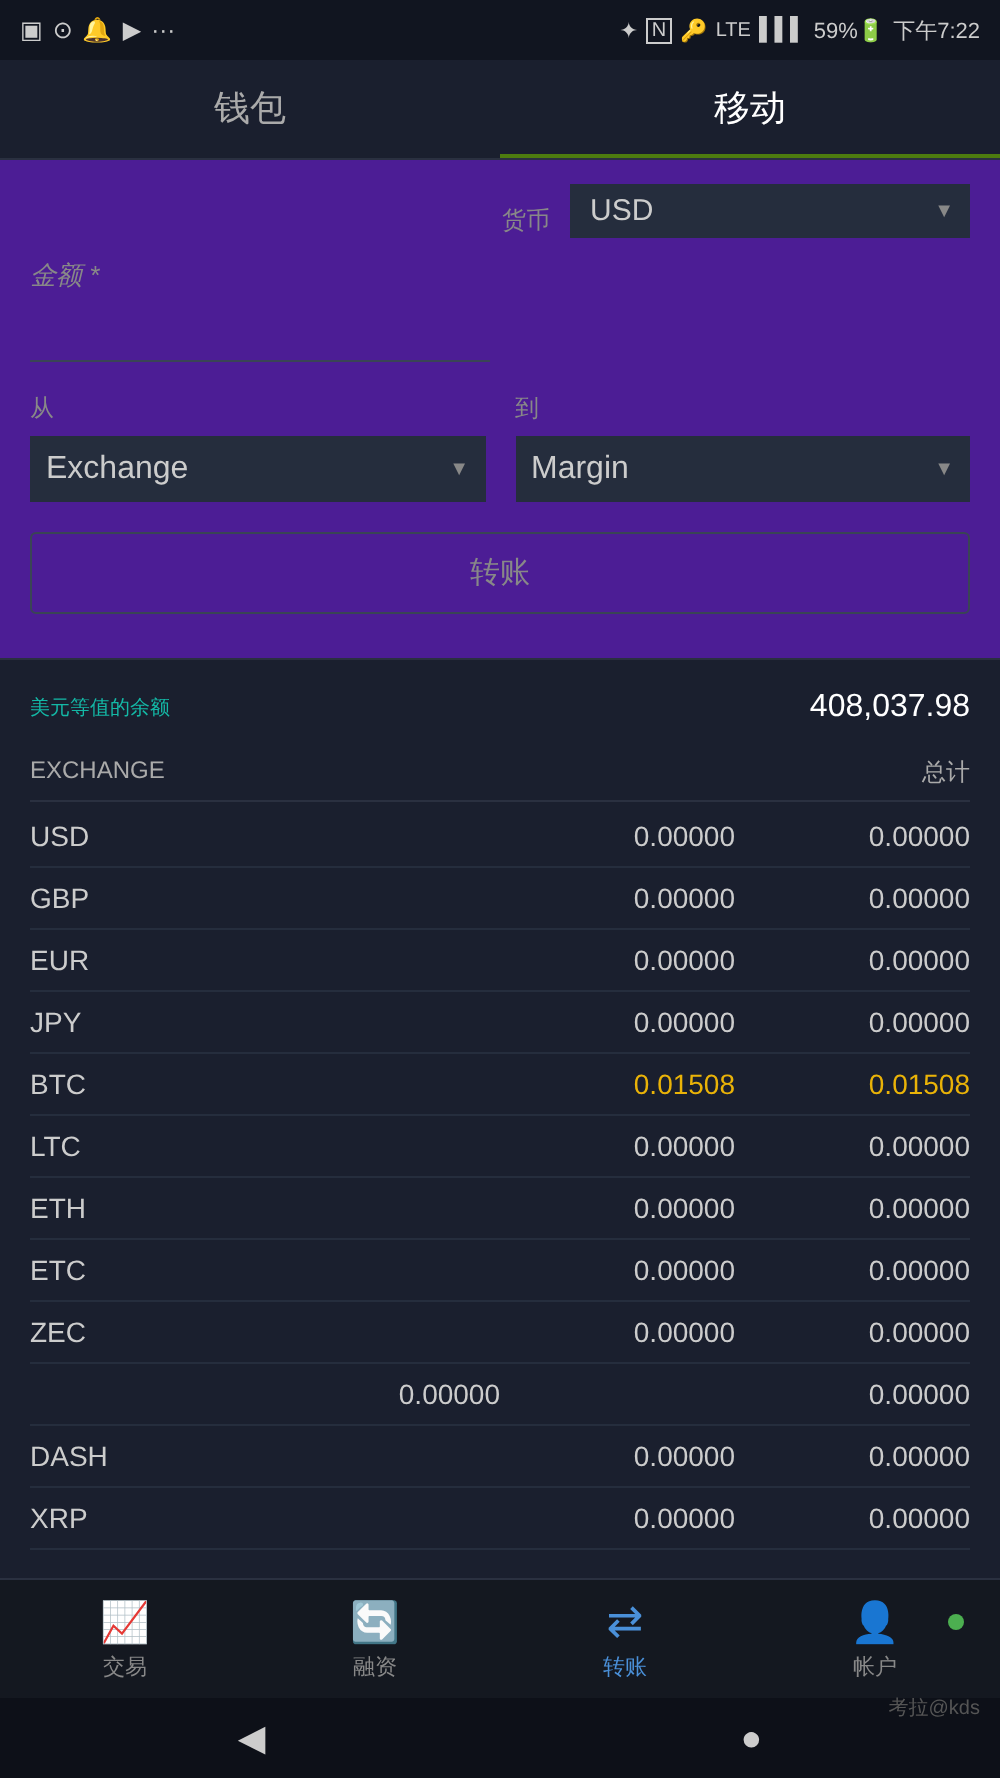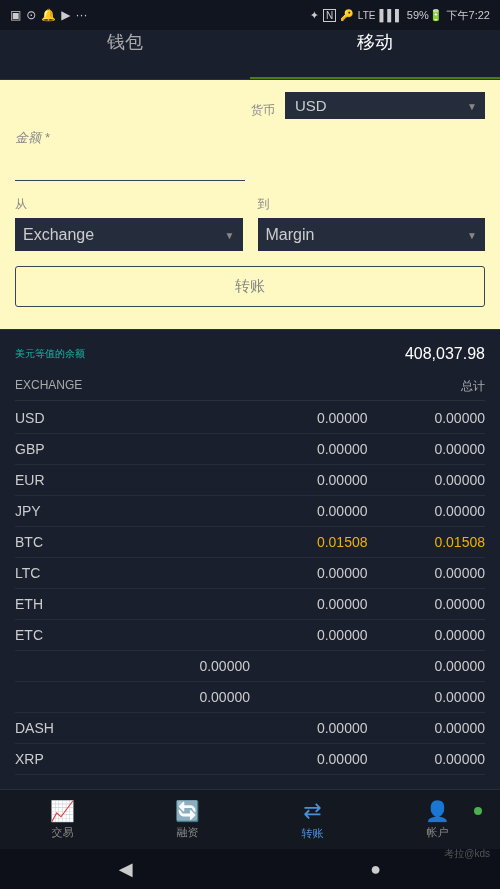--- a/index.html
+++ b/index.html
@@ -30,34 +30,35 @@
     
     .tab-bar {
       display: flex;
       height: 50px;
       background: #1a1f2e;
       border-bottom: 1px solid #2a3040;
     }
     .tab-item {
       flex: 1;
       display: flex;
+      align-items: center;
       justify-content: center;
       font-size: 18px;
       color: #aaa;
       cursor: pointer;
       border-bottom: 2px solid transparent;
     }
     .tab-item.active {
       color: #fff;
       border-bottom: 2px solid #4d7c0f;
     }
 
     
     .form-section {
-      background: #fef9c3;
+      background: #4c1d95;
       padding: 12px 15px;
     }
 
     .currency-row {
       display: flex;
       justify-content: flex-end;
       margin-bottom: 10px;
     }
     .currency-label {
       font-size: 12px;
@@ -439,20 +440,21 @@
       <span class="col-currency">ETH</span>
       <span class="col-total-val">0.00000</span>
       <span class="col-avail-val">0.00000</span>
     </div>
       <div class="table-row-item">
       <span class="col-currency">ETC</span>
       <span class="col-total-val">0.00000</span>
       <span class="col-avail-val">0.00000</span>
     </div>
       <div class="table-row-item">
+      <span class="col-currency">ZEC</span>
       <span class="col-total-val">0.00000</span>
       <span class="col-avail-val">0.00000</span>
     </div>
       <div class="table-row-item">
       <span class="col-total-val">0.00000</span>
       <span class="col-avail-val">0.00000</span>
     </div>
       <div class="table-row-item">
       <span class="col-currency">DASH</span>
       <span class="col-total-val">0.00000</span>

